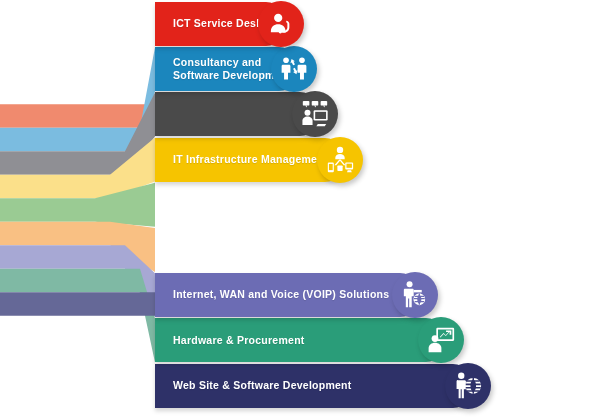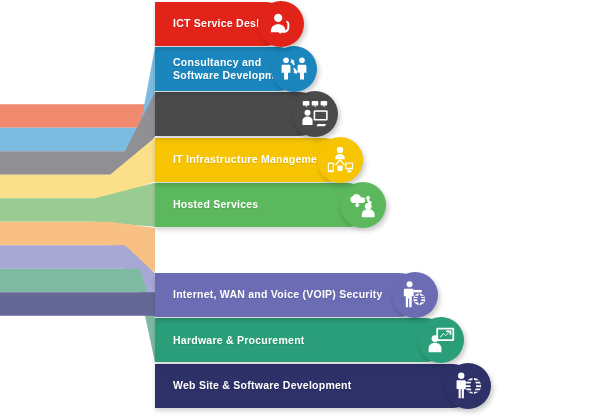--- a/index.html
+++ b/index.html
@@ -168,38 +168,24 @@
             <path d="M15.3 15.4h1.4l5.2 6.2h-1.9l-4-4.7-4 4.7H10z"></path>
             <rect x="3" y="18.6" width="6.4" height="10.4" rx="1"></rect>
             <rect x="4.2" y="20.2" width="4" height="6.6" fill="#F6C400"></rect>
             <rect x="13.2" y="21.8" width="5.6" height="6" rx=".8"></rect>
             <rect x="21.6" y="18.6" width="8.4" height="7.4" rx="1"></rect>
             <rect x="22.9" y="19.9" width="5.8" height="4.4" fill="#F6C400"></rect>
             <path d="M24.2 27h3.6l.7 2h-5z"></path>
           </svg>
         </div>
       </div>
-      <div class="service-row" style="left: 155px; top: 182.8px; width: 255px; height: 44px; z-index: 15;">
-        <div class="bar-shadow" style="width: 215px;"></div>
-        <div class="service-bar" style="width: 215px; background: rgb(91, 184, 92);"></div>
-        <div class="service-label">Hosted Services</div>
-        <div class="icon-badge" style="left: 185px; background: rgb(91, 184, 92);">
-          <svg viewBox="0 0 32 32" fill="#fff">
-            <path d="M8.6 4.2c2.5 0 4.6 1.6 5.4 3.8.4-.2.8-.3 1.3-.3 1.7 0 3.1 1.4 3.1 3.1s-1.4 3.1-3.1 3.1H6.4c-2.1 0-3.9-1.7-3.9-3.9 0-1.8 1.2-3.3 2.9-3.7C5.8 5.3 7 4.2 8.6 4.2z"></path>
-            <path d="M21.6 5.8l2.7 3h-1.8c0 2.1 1.2 3.6 3 4.2l-1 2.4c-2.8-.9-4.6-3.4-4.6-6.6h-1.8z"></path>
-            <path d="M9.6 18.6l-2.7-3h1.8c0-2.1-1.2-3.6-3-4.2l1-2.4c2.8.9 4.6 3.4 4.6 6.6h1.8z"></path>
-            <circle cx="21.6" cy="17.4" r="3.6"></circle>
-            <path d="M14.8 29v-3.2c0-3.3 3-5.4 6.8-5.4s6.8 2.1 6.8 5.4V29z"></path>
-          </svg>
-        </div>
-      </div>
       <div class="service-row" style="left: 155px; top: 273.2px; width: 307px; height: 44px; z-index: 13;">
         <div class="bar-shadow" style="width: 267px;"></div>
         <div class="service-bar" style="width: 267px; background: rgb(108, 108, 180);"></div>
-        <div class="service-label">Internet, WAN and Voice (VOIP) Security</div>
+        <div class="service-label">Internet, WAN and Voice (VOIP) Solutions</div>
         <div class="icon-badge" style="left: 237px; background: rgb(108, 108, 180);">
           <svg viewBox="0 0 32 32" fill="#fff">
             <circle cx="10.2" cy="4.6" r="3.2"></circle>
             <path d="M7 9.2h6.4c.7 0 1.2.6 1.2 1.3v6.8h-2.1V29H9.8V19.6H8.6V29H6.2V17.3H4.1v-6.8c0-.7.5-1.3 1.2-1.3z"></path>
             <path d="M14.6 10.6h8.6v2.6h-8.6z"></path>
             <path d="M20.6 14.4c3.4 0 6.2 2.8 6.2 6.2s-2.8 6.2-6.2 6.2-6.2-2.8-6.2-6.2 2.8-6.2 6.2-6.2zm0 1.7c-1 0-2.2 1.8-2.2 4.5s1.2 4.5 2.2 4.5 2.2-1.8 2.2-4.5-1.2-4.5-2.2-4.5z" fill="#fff"></path>
             <path d="M14.8 19.2h11.6v1.4H14.8zM15.6 22.4h10v1.3h-10zM15.6 16.8h10v1.3h-10z" fill="#6C6CB4"></path>
             <path d="M19.9 14.5h1.4v12h-1.4z" fill="#6C6CB4"></path>
           </svg>
         </div>

